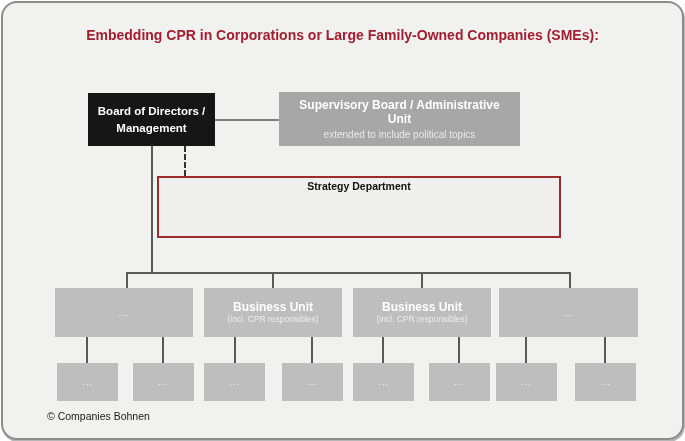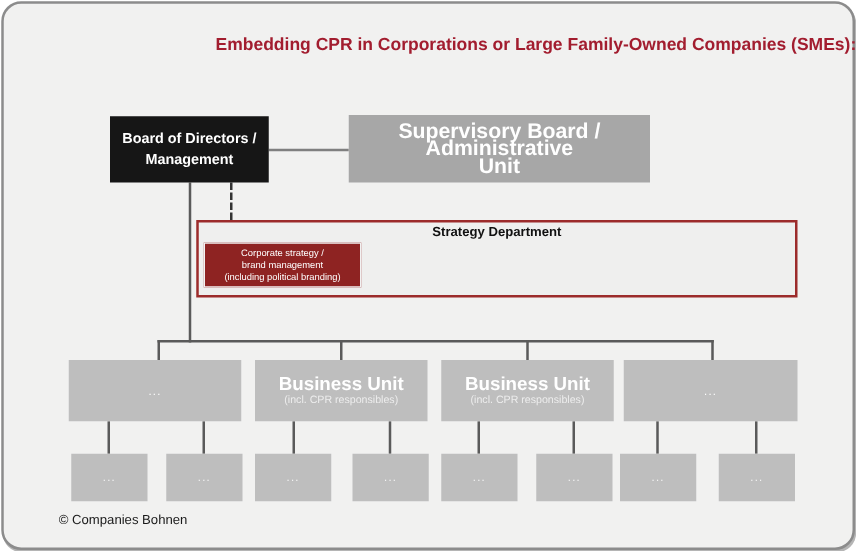--- a/index.html
+++ b/index.html
@@ -8,56 +8,56 @@
     font-family:"Liberation Sans","DejaVu Sans",sans-serif;
     overflow:hidden;
   }
   .frame{
     position:absolute;left:1px;top:1px;width:679px;height:435px;
     background:#F1F1F0;border:2px solid #8C8C8C;border-radius:16px;
     box-shadow:1px 2px 0 rgba(90,90,90,.45);
   }
   .page-title{
     position:absolute;left:0;top:26px;width:100%;
-    text-align:right;color:#A21D2F;font-weight:bold;
+    text-align:center;color:#A21D2F;font-weight:bold;
     font-size:14px;line-height:18px;
   }
   .node{position:absolute;display:flex;flex-direction:column;justify-content:center;align-items:center;text-align:center;box-sizing:border-box;}
   .board{
     left:88px;top:93px;width:127px;height:53px;background:#161616;
     color:#fff;font-weight:bold;font-size:11.5px;line-height:17px;align-items:center;
   }
   .supervisory{
     left:279px;top:92px;width:241px;height:54px;background:#A7A7A7;color:#fff;
   }
-  .supervisory .t{font-weight:bold;font-size:17px;line-height:14px;}
+  .supervisory .t{font-weight:bold;font-size:12px;line-height:14px;}
   .supervisory .s{font-size:10px;color:#E9E9E9;margin-top:3px;}
   .strategy{
-    position:absolute;left:157px;top:176px;width:481px;height:62px;
+    position:absolute;left:157px;top:176px;width:404px;height:62px;
     border:2px solid #9C2B2B;background:#EFEFEE;box-sizing:border-box;
   }
   .strategy .label{
     text-align:center;font-weight:bold;font-size:10.5px;color:#111;
     margin-top:2px;
   }
   .red-box{
     position:absolute;top:16px;height:36px;background:#8E2322;
     border:1px solid #F2F2F2;color:#fff;font-size:7.5px;line-height:9.5px;
     display:flex;flex-direction:column;justify-content:center;align-items:center;
     text-align:center;box-sizing:border-box;
   }
   .red-box span{display:block;white-space:nowrap;}
   .ru0{left:4px;width:126px;}
   .ru1{left:135px;width:111px;}
   .ru2{left:250px;width:111px;}
   .ru3{left:365px;width:111px;}
   .biz{
     background:#BEBEBE;color:#fff;top:288px;height:49px;
   }
-  .biz .t{font-weight:bold;font-size:15px;line-height:13px;}
+  .biz .t{font-weight:bold;font-size:12px;line-height:13px;}
   .biz .s{font-size:8.5px;color:#EDEDED;}
   .biz .dots{font-size:9px;letter-spacing:1px;}
   .bu0{left:55px;width:138px;}
   .bu1{left:204px;width:138px;}
   .bu2{left:353px;width:138px;}
   .bu3{left:499px;width:139px;}
   .leaf{
     background:#BEBEBE;color:#F5F5F5;top:363px;height:38px;width:61px;
     font-size:9px;letter-spacing:1px;
   }
@@ -108,29 +108,25 @@
   <div class="vline leafline ll7"></div>
 
   <div class="node board">
     <span>Board of Directors /</span>
     <span>Management</span>
   </div>
 
   <div class="node supervisory">
     <span class="t">Supervisory Board / Administrative</span>
     <span class="t">Unit</span>
+    <span class="s">extended to include political topics</span>
   </div>
 
   <div class="strategy">
     <div class="label">Strategy Department</div>
-    <div class="red-box ru0">
-      <span>Corporate strategy /</span>
-      <span>brand management</span>
-      <span>(including political branding)</span>
-    </div>
   </div>
 
   <div class="node biz bu0">
     <span class="dots">...</span>
   </div>
   <div class="node biz bu1">
     <span class="t">Business Unit</span>
     <span class="s">(incl. CPR responsibles)</span>
   </div>
   <div class="node biz bu2">

